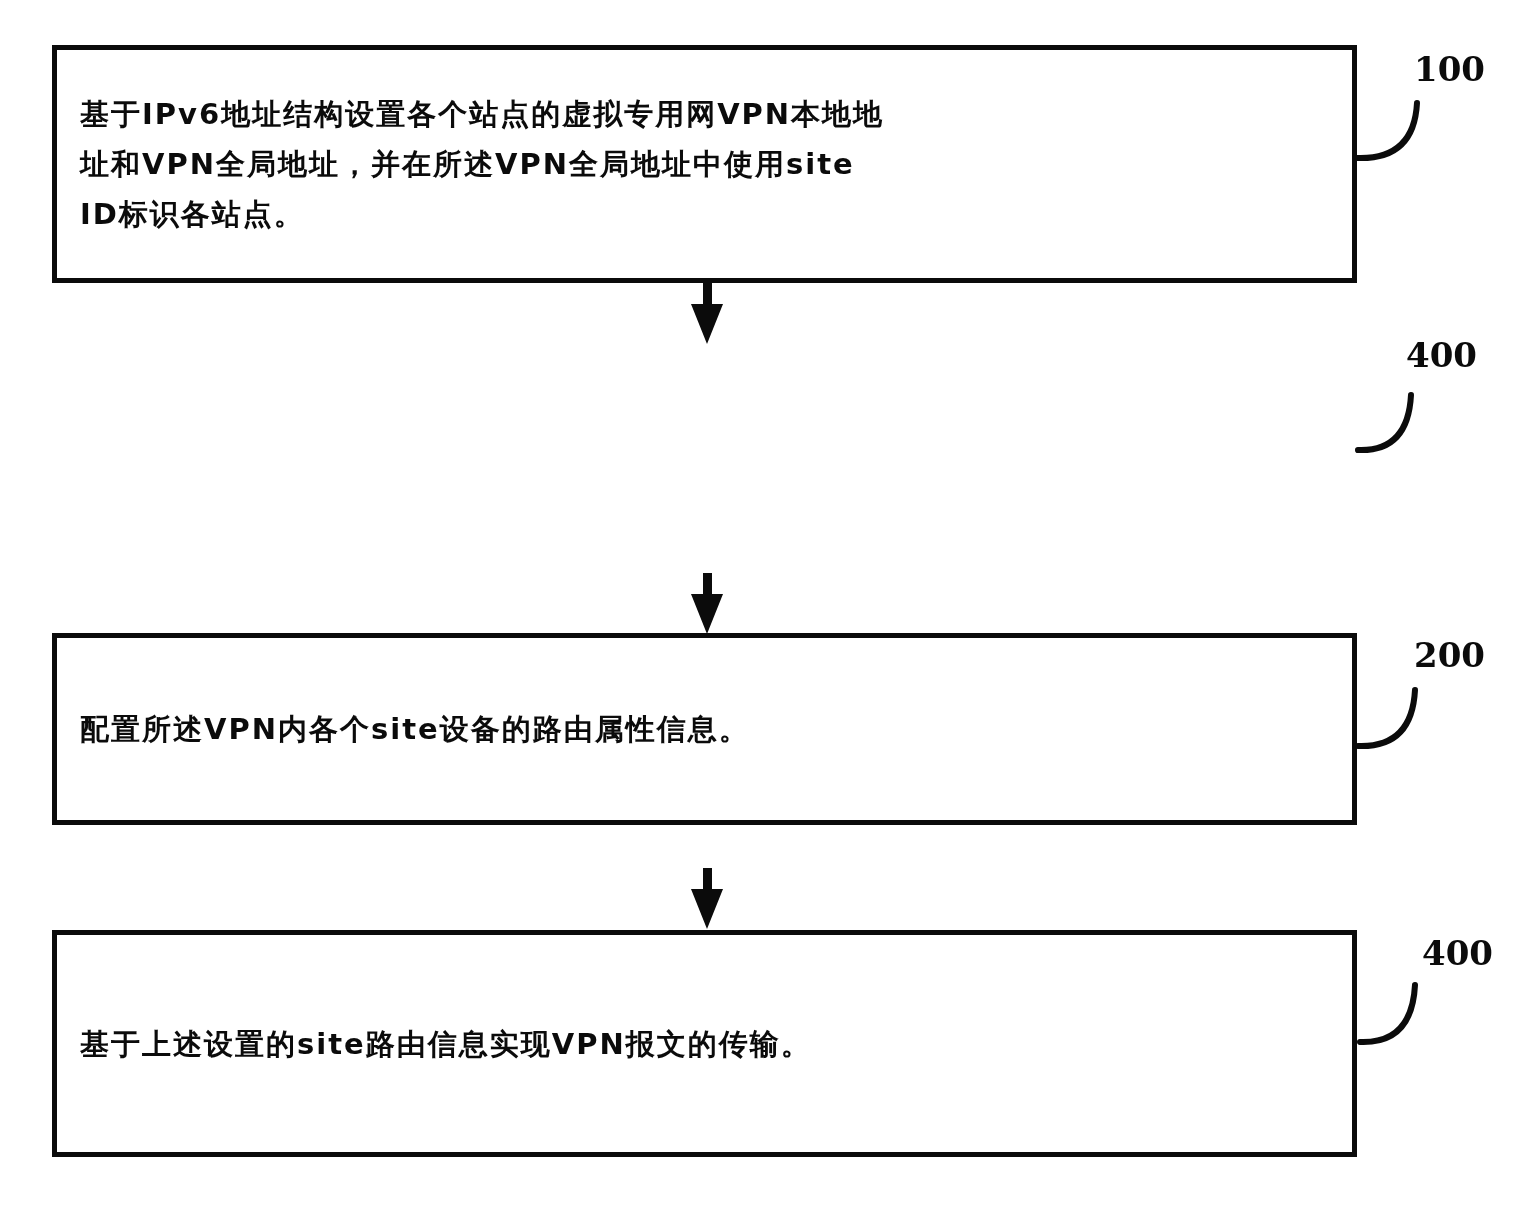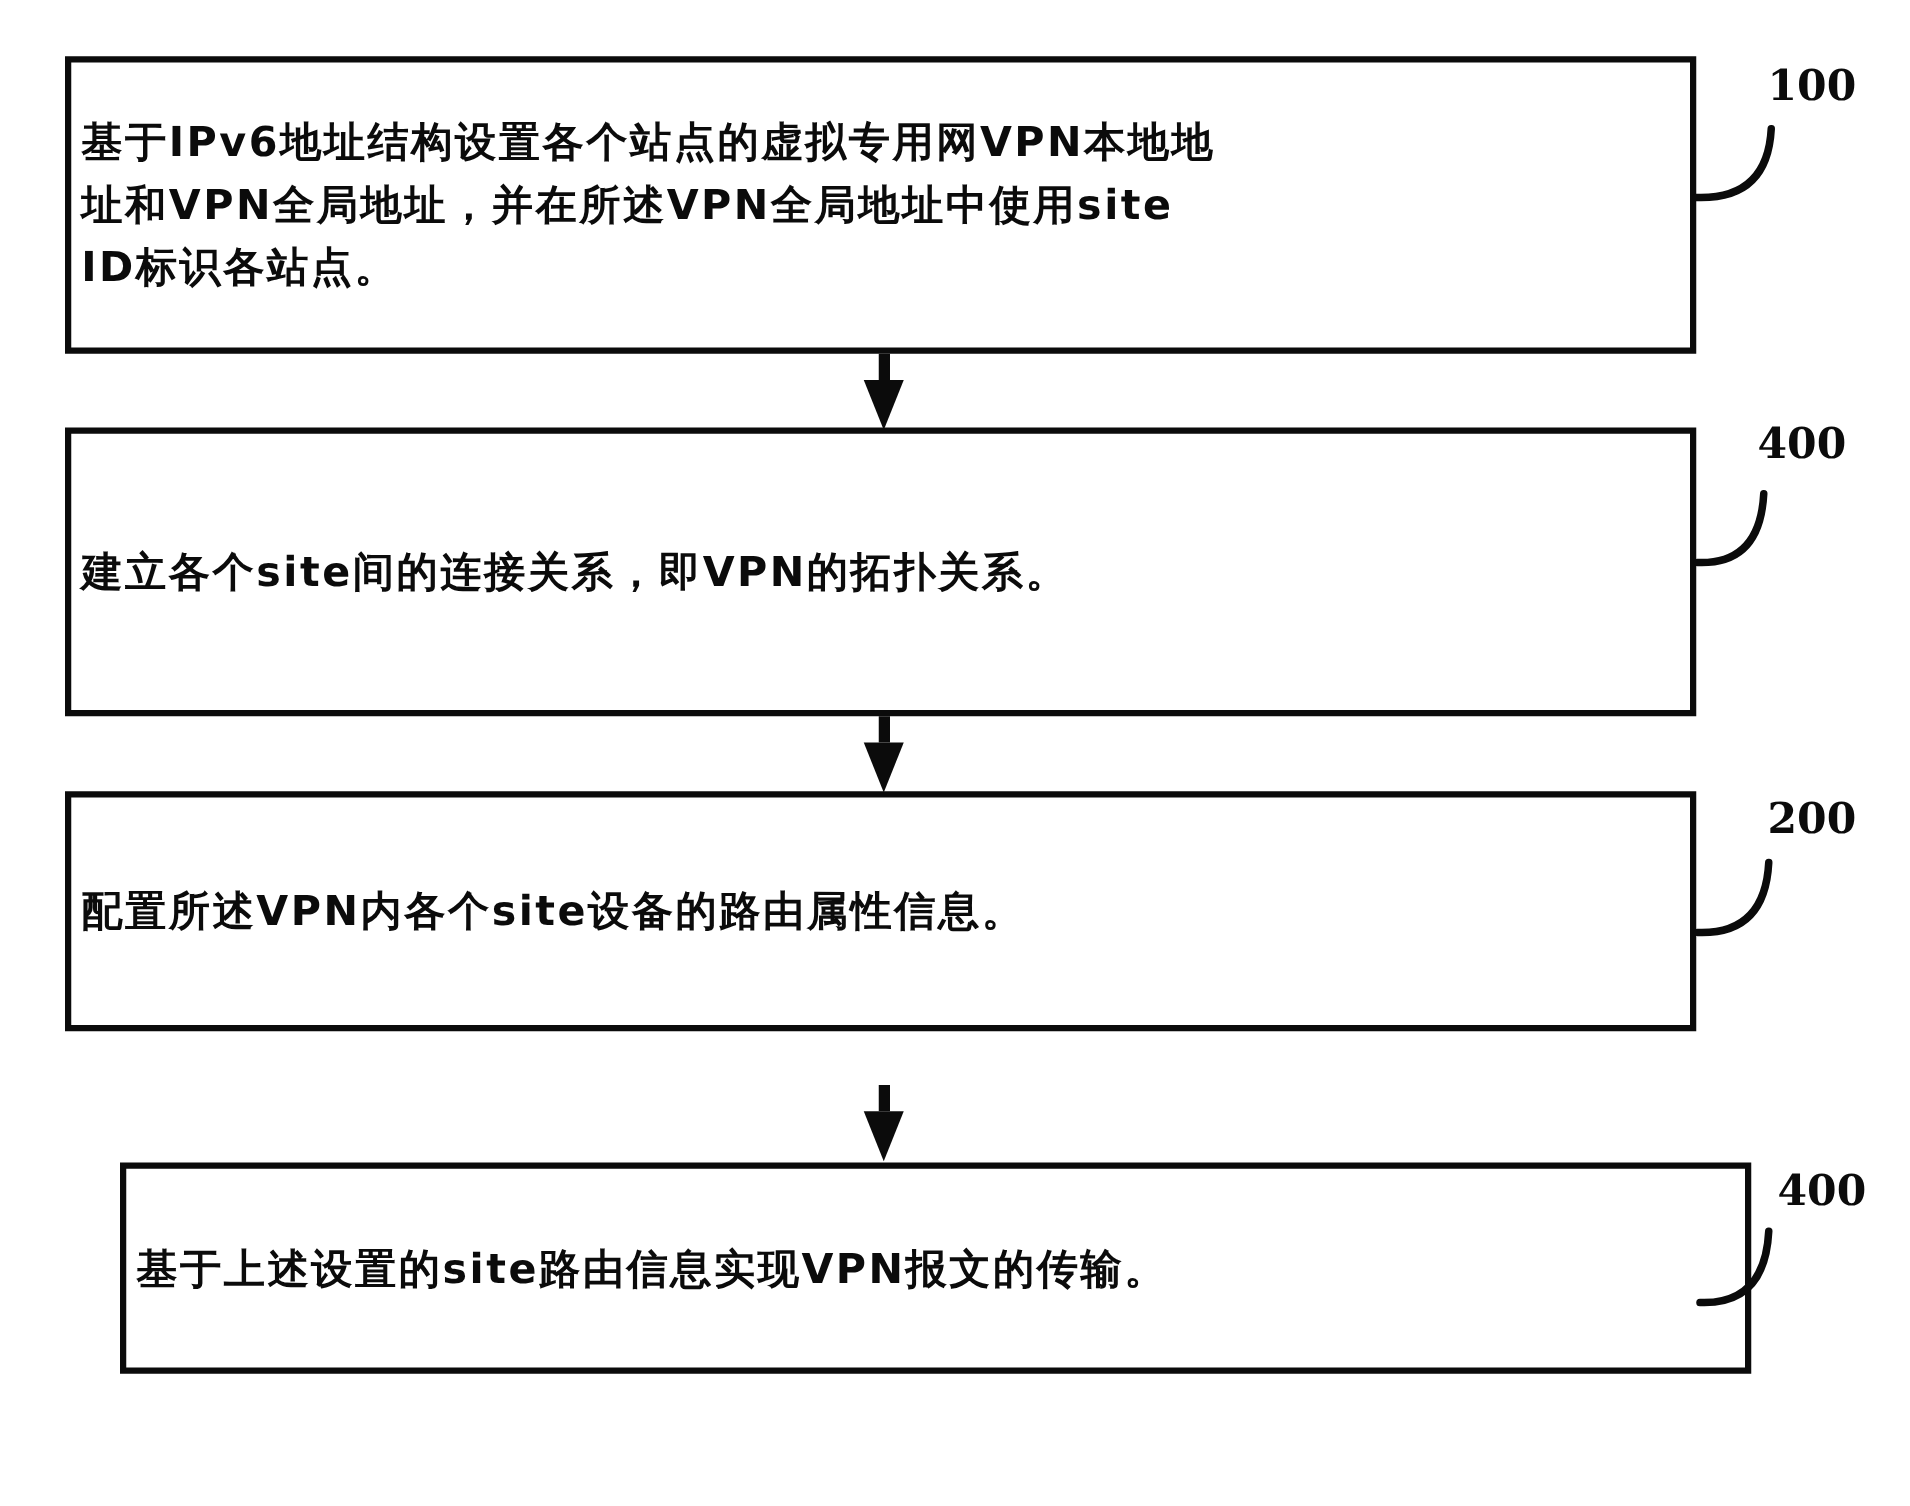--- a/index.html
+++ b/index.html
@@ -21,32 +21,32 @@
     left: 52px;
     width: 1305px;
     box-sizing: border-box;
     border: 5px solid #0b0b0b;
     background: #ffffff;
     display: flex;
     align-items: center;
   }
   .step-box .step-text {
     display: block;
-    padding: 0 18px 0 8px;
-    font-size: 33px;
+    padding: 0 18px 0 23px;
+    font-size: 29px;
     font-weight: bold;
     line-height: 50px;
     letter-spacing: 2px;
     white-space: pre-wrap;
     color: #0b0b0b;
   }
   .box-1 { top: 45px;  height: 238px; }
   .box-2 { top: 342px; height: 231px; }
   .box-3 { top: 633px; height: 192px; }
-  .box-4 { top: 930px; height: 169px; margin-left: 44px; }
+  .box-4 { top: 930px; height: 227px; }
 
   .flow-arrow {
     position: absolute;
     left: 691px;
     width: 32px;
     display: flex;
     flex-direction: column;
     align-items: center;
   }
   .arrow-1 { top: 283px; }
@@ -95,23 +95,20 @@
 <body>
 
 <div class="canvas">
 
   <div class="step-box box-1">
     <span class="step-text">基于IPv6地址结构设置各个站点的虚拟专用网VPN本地地
 址和VPN全局地址，并在所述VPN全局地址中使用site
 ID标识各站点。</span>
   </div>
 
-  <div class="step-box box-2">
-    <span class="step-text">建立各个site间的连接关系，即VPN的拓扑关系。</span>
-  </div>
 
   <div class="step-box box-3">
     <span class="step-text">配置所述VPN内各个site设备的路由属性信息。</span>
   </div>
 
   <div class="step-box box-4">
     <span class="step-text">基于上述设置的site路由信息实现VPN报文的传输。</span>
   </div>
 
   <div class="flow-arrow arrow-1">

